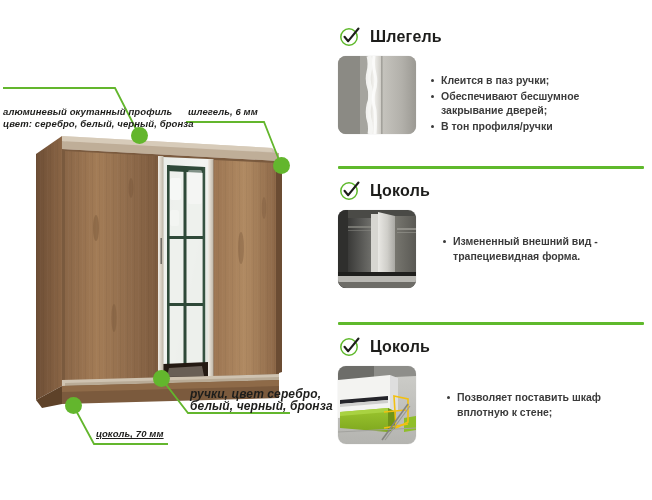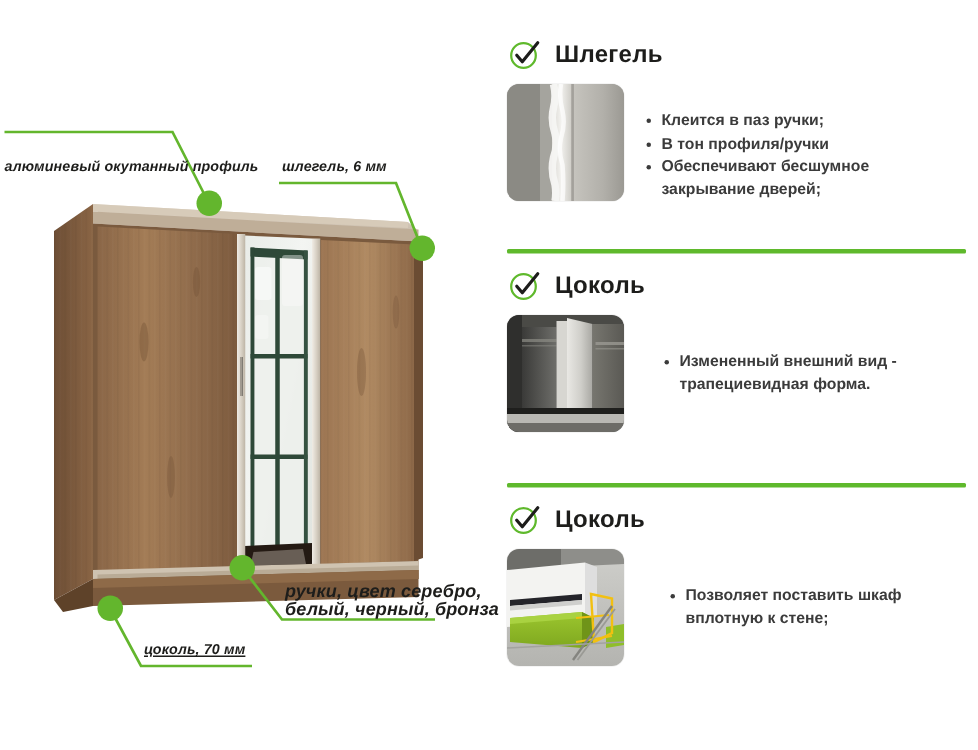--- a/index.html
+++ b/index.html
@@ -174,20 +174,21 @@
       <path d="M168,444 L94,444 L73,405" fill="none" stroke="#63b62d" stroke-width="1.8"></path>
     </svg>
 
     <div class="dot" style="left:131px;top:127px;width:17px;height:17px;"></div>
     <div class="dot" style="left:273px;top:157px;width:17px;height:17px;"></div>
     <div class="dot" style="left:153px;top:370px;width:17px;height:17px;"></div>
     <div class="dot" style="left:65px;top:397px;width:17px;height:17px;"></div>
 
     <div class="callout c-profile">
       <div>алюминевый окутанный профиль</div>
+      <div>цвет: серебро, белый, черный, бронза</div>
     </div>
 
     <div class="callout c-shlegel">
       <div>шлегель, 6 мм</div>
     </div>
 
     <div class="callout c-handles">
       <div>ручки, цвет серебро,</div>
       <div>белый, черный, бронза</div>
     </div>
@@ -235,23 +236,23 @@
             <rect x="43" y="0" width="35" height="78" fill="url(#sg3)"></rect>
 
             <path d="M31,0 q2,8 0,16 q-2,8 1,17 q2,8 -1,16 q-2,9 1,18 q1,6 0,11" stroke="#f6f5f3" stroke-width="5" fill="none" opacity="0.95"></path>
             <path d="M36,0 q-1.5,9 1,18 q2,9 -1,18 q-2,9 1,18 q1,12 0,24" stroke="#ffffff" stroke-width="3" fill="none" opacity="0.7"></path>
             <rect x="43" y="0" width="1.6" height="78" fill="#7f7e78" opacity="0.5"></rect>
           </svg>
         </div>
         <div class="b-wrap">
           <ul class="bullets">
             <li>Клеится в паз ручки;</li>
-            <li>В тон профиля/ручки</li>
             <li>Обеспечивают бесшумное
 закрывание дверей;</li>
+            <li>В тон профиля/ручки</li>
           </ul>
         </div>
       </div>
     </div>
 
     <div class="divider d0"></div>
 
     <div class="feature f1">
       <div class="f-head">
         <span class="check">

